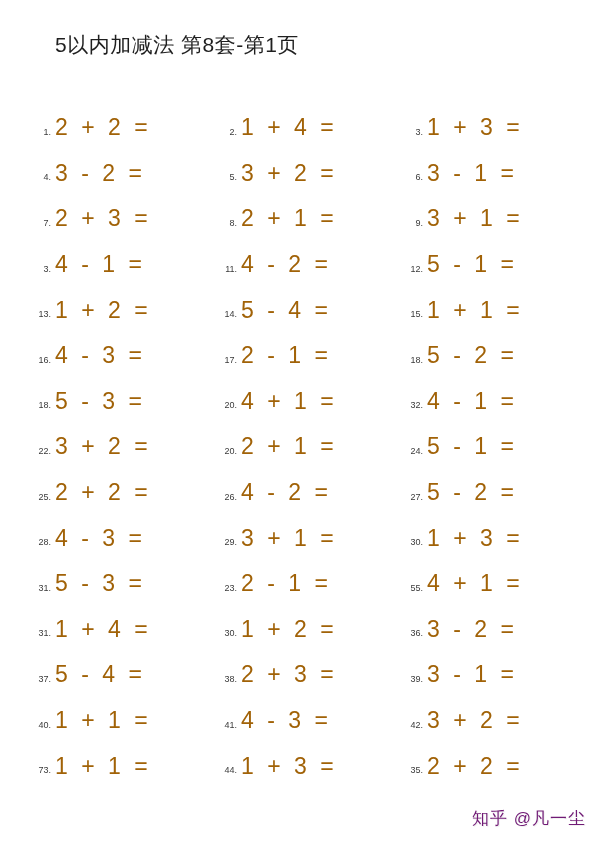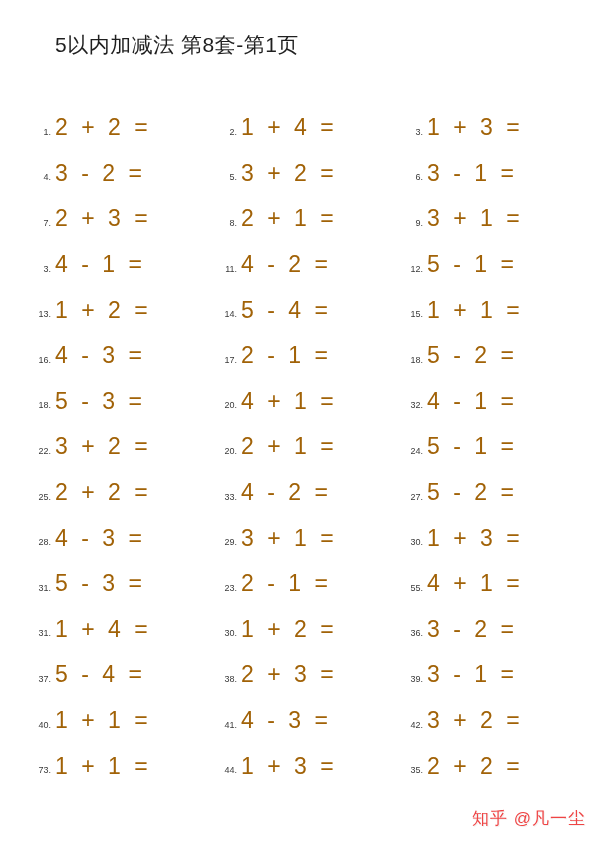--- a/index.html
+++ b/index.html
@@ -57,21 +57,21 @@
     font-weight: 300;
     color: #a16207;
     letter-spacing: 1.5px;
     word-spacing: 4px;
   }
   .watermark {
     position: absolute;
     right: 14px;
     top: 807px;
     font-size: 17px;
-    color: #ef4444;
+    color: #701a75;
     text-shadow: 1px 1px 0 #f2f2f2;
     letter-spacing: 1px;
     white-space: nowrap;
   }
 </style>
 </head>
 <body>
 
 <div class="page">
   <h1 class="title">5以内加减法 第8套-第1页</h1>
@@ -170,21 +170,21 @@
       </div>
       <div class="cell">
         <span class="num">24.</span>
         <span class="expr">5 - 1 =</span>
       </div>
       <div class="cell">
         <span class="num">25.</span>
         <span class="expr">2 + 2 =</span>
       </div>
       <div class="cell">
-        <span class="num">33.</span>
+        <span class="num">26.</span>
         <span class="expr">4 - 2 =</span>
       </div>
       <div class="cell">
         <span class="num">27.</span>
         <span class="expr">5 - 2 =</span>
       </div>
       <div class="cell">
         <span class="num">28.</span>
         <span class="expr">4 - 3 =</span>
       </div>

